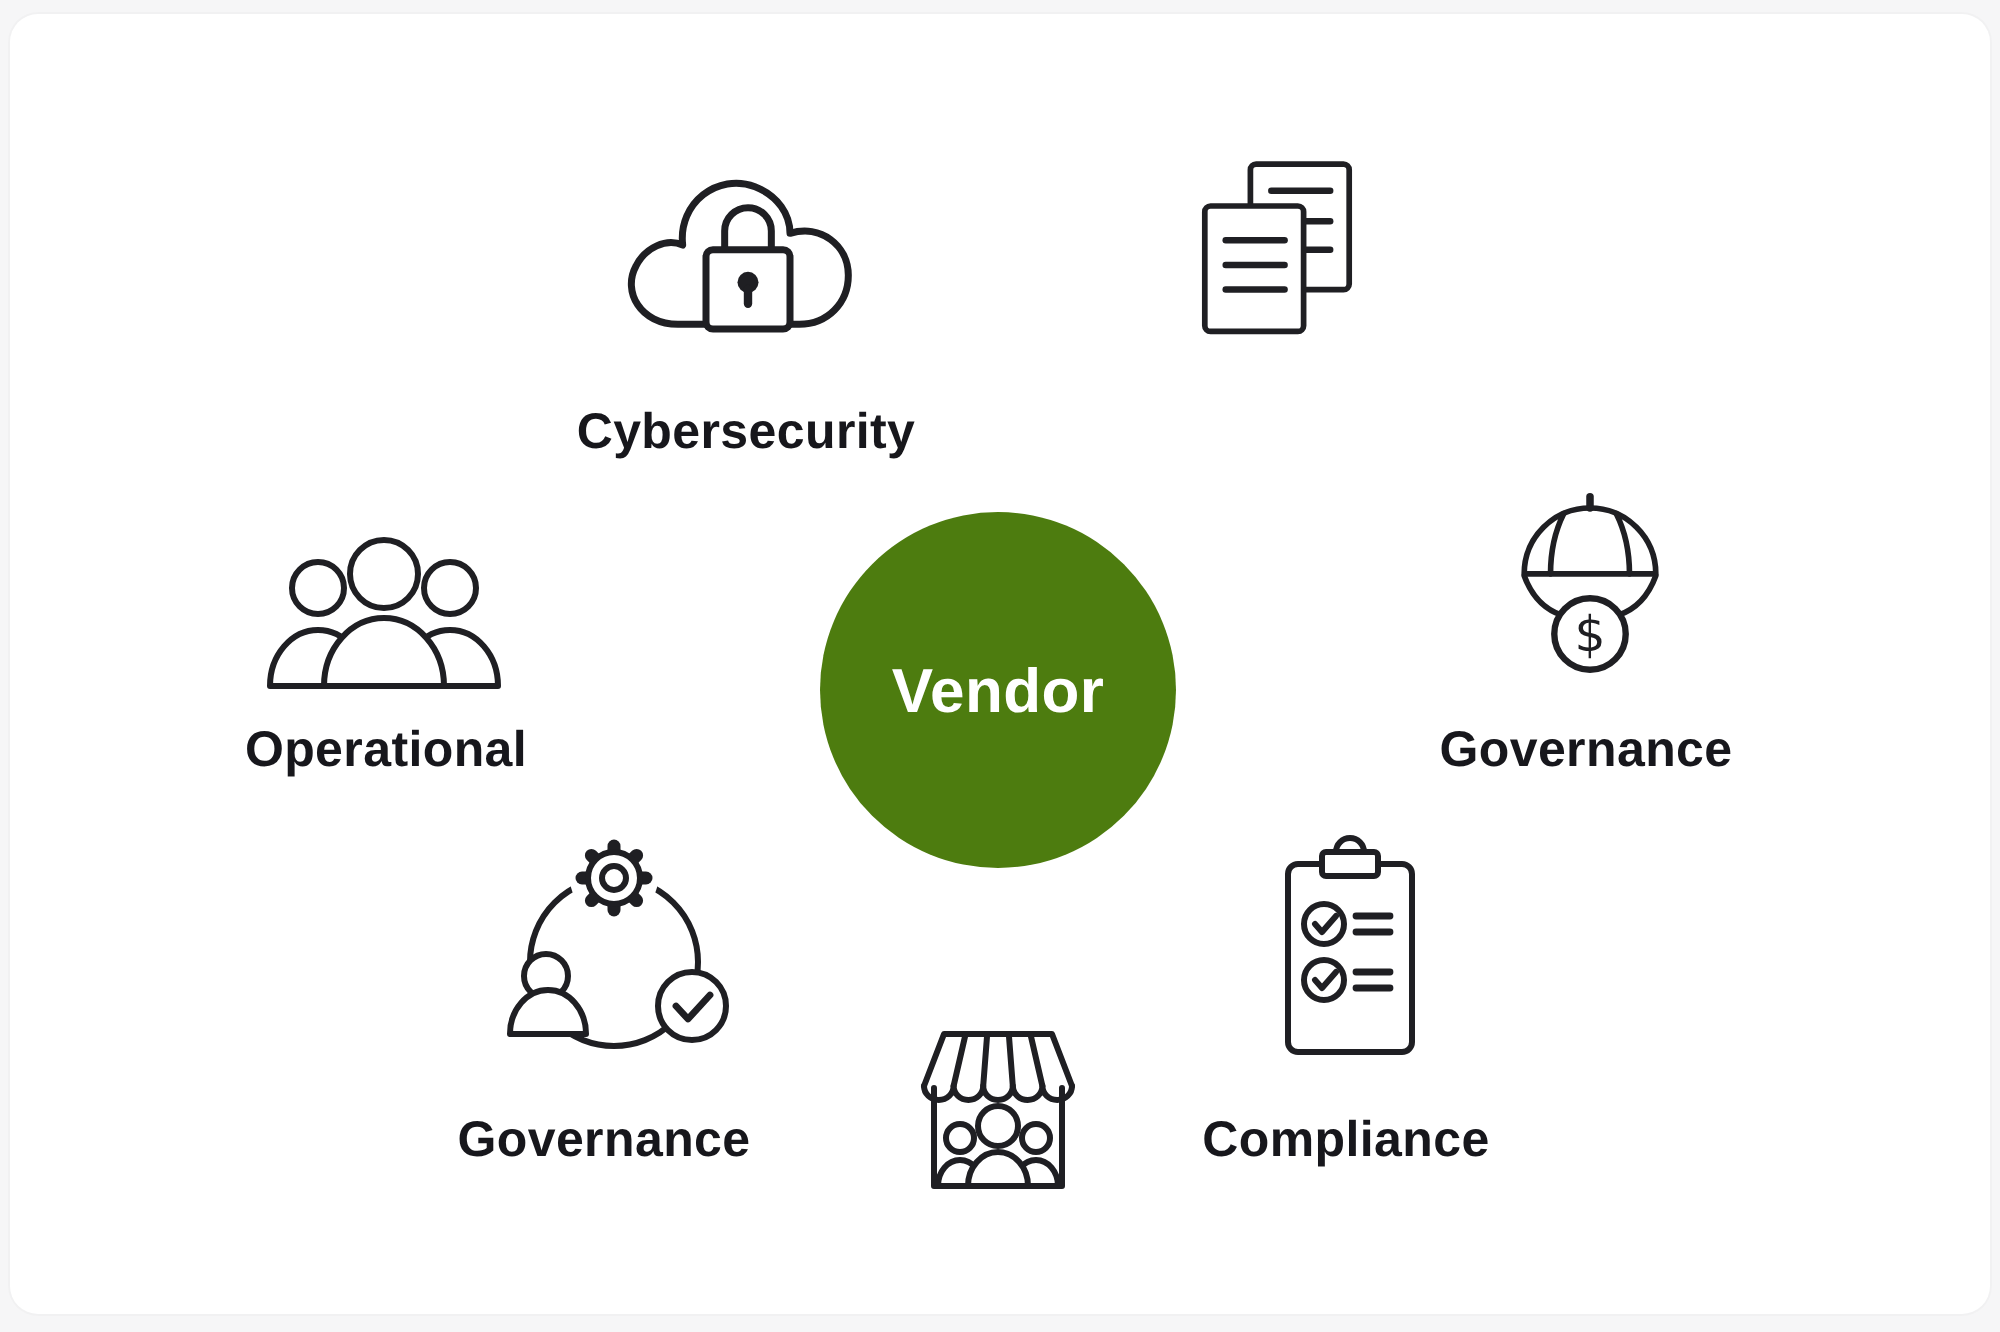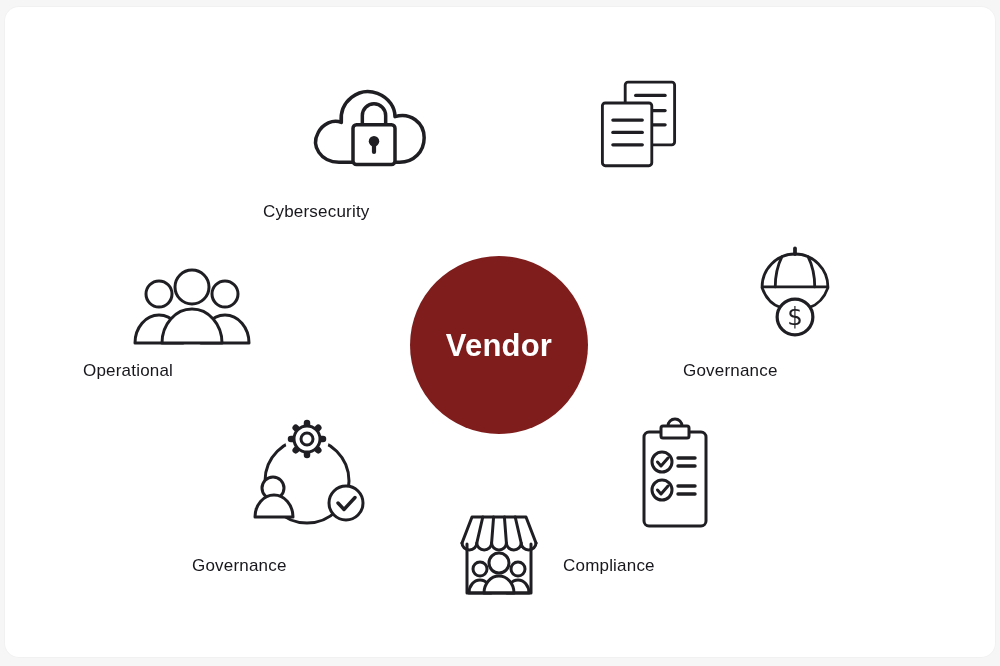--- a/index.html
+++ b/index.html
@@ -11,22 +11,22 @@
   }
   .card{
     position:absolute;left:5px;top:7px;right:5px;bottom:9px;
     background:#ffffff;border-radius:14px;
     box-shadow:0 0 0 1px rgba(0,0,0,0.02);
   }
   .diagram{position:absolute;inset:0;}
   .icon{position:absolute;}
   .icon svg{display:block;width:100%;height:100%;}
   .node-label{
-    position:absolute;width:220px;text-align:left;
-    font-size:17px;font-weight:400;color:#17171c;letter-spacing:.2px;
+    position:absolute;width:220px;text-align:center;
+    font-size:25px;font-weight:700;color:#17171c;letter-spacing:.2px;
   }
   .center-circle{
     position:absolute;left:405px;top:249px;width:178px;height:178px;
     border-radius:50%;background:#3b5b98;
     display:flex;flex-direction:column;align-items:center;justify-content:center;
   }
   .center-circle span{
     color:#ffffff;font-size:31px;font-weight:700;line-height:37px;letter-spacing:.2px;
   }
   
@@ -47,21 +47,21 @@
   .stroke{fill:none;stroke:#1f1f23;stroke-width:3;stroke-linecap:round;stroke-linejoin:round;}
   .stroke-w{fill:#ffffff;stroke:#1f1f23;stroke-width:3;stroke-linecap:round;stroke-linejoin:round;}
   .filldark{fill:#1f1f23;stroke:none;}
 </style>
 </head>
 <body>
 
 <div class="card">
 <div class="diagram">
 
-  <div class="center-circle" style="background: #7f1d1d;">
+  <div class="center-circle" style="background: #4d7c0f;">
     <span style="color: rgb(255, 255, 255);">Vendor</span>
   </div>
 
   <div class="icon pos-cyber-icon">
     <svg viewBox="0 0 120 100">
       <path class="stroke" d="M30 78 C 14 78 6 64 12 53 C 16 45 25 41 32 44 C 30 26 47 13 63 19 C 73 23 78 31 78 39 C 91 35 103 44 103 57 C 103 69 94 78 82 78 Z"></path>
       <path class="stroke-w" d="M50 48 V 38 a10 10 0 0 1 20 0 V 48"></path>
       <rect class="stroke-w" x="42" y="46" width="36" height="34" rx="3"></rect>
       <circle class="filldark" cx="60" cy="60" r="4.5"></circle>
       <rect class="filldark" x="58.2" y="61" width="3.6" height="10" rx="1.8"></rect>

